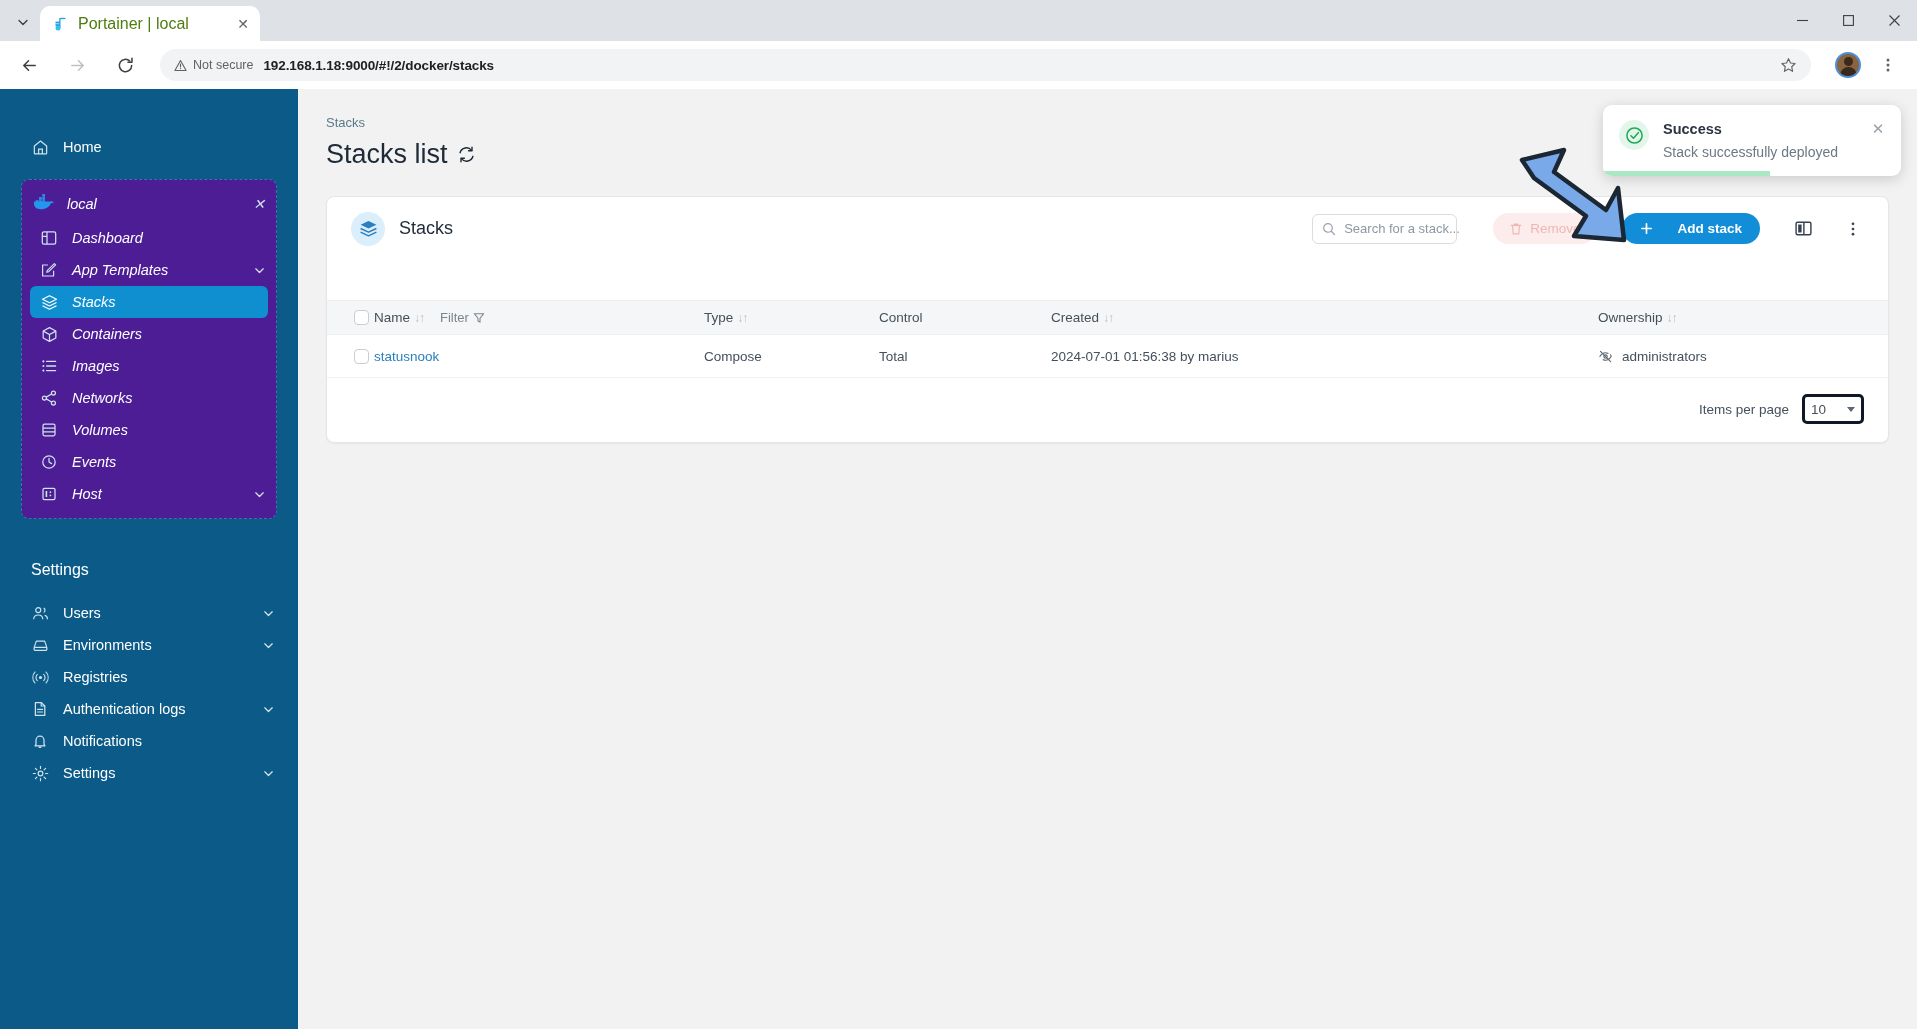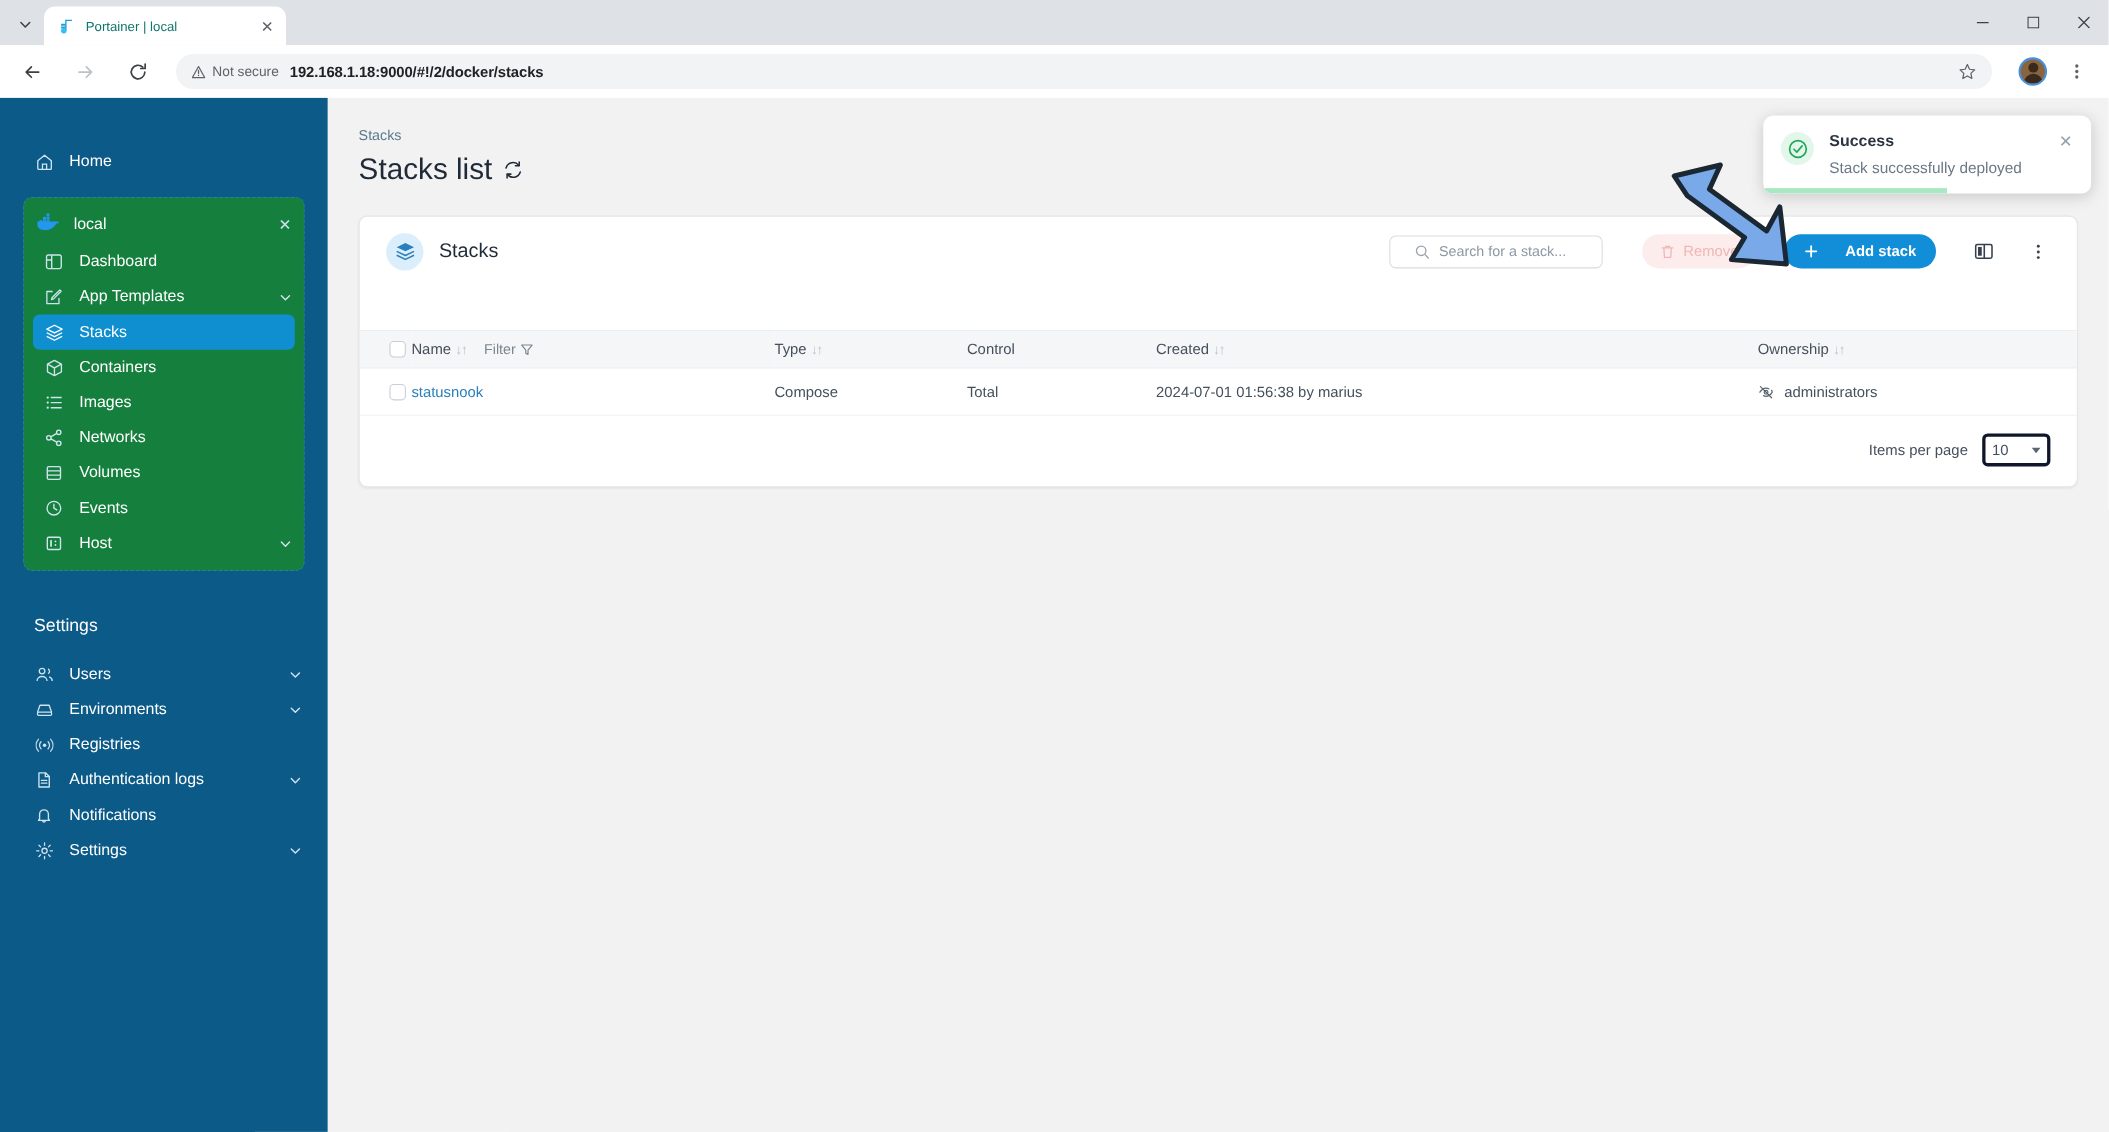--- a/index.html
+++ b/index.html
@@ -27,21 +27,21 @@
     height: 35px; min-width: 220px; max-width: 240px;
     background: #ffffff; border-radius: 10px 10px 0 0;
     display: flex; align-items: center; padding: 0 8px 0 12px;
     gap: 9px; position: relative;
   }
   .tab-favicon {
     width: 17px; height: 17px; flex: 0 0 17px;
     display: flex; align-items: center; justify-content: center;
   }
   .tab-title {
-    flex: 1; font-size: 12px; color: #0f766e;
+    flex: 1; font-size: 16px; color: #4d7c0f;
     white-space: nowrap; overflow: hidden; text-overflow: ellipsis;
   }
   .tab-close {
     width: 18px; height: 18px; border-radius: 50%;
     display: flex; align-items: center; justify-content: center;
     color: #5f6368; font-size: 14px; line-height: 1;
   }
   .win-controls {
     position: absolute; right: 0; top: 0; height: 41px;
     display: flex; align-items: center;
@@ -142,23 +142,24 @@
     color: #cfe3ee;
   }
   .nav-item .nav-label { flex: 1; }
   .nav-item .chev {
     color: #cfe3ee; display: flex; align-items: center;
     margin-right: 2px;
   }
   .nav-home { margin-top: 16px; margin-bottom: 16px; }
 
   .env-group {
-    margin: 14px 21px 0 21px; background: #15803d;
+    margin: 14px 21px 0 21px; background: #4c1d95;
     border: 1px dashed #2d7ba6; border-radius: 8px;
     padding: 6px 0 8px 0;
+    font-style: italic;
   }
   .env-head {
     display: flex; align-items: center; height: 36px;
     padding: 0 10px 0 10px; gap: 13px; color: #ffffff; font-size: 14.5px;
     position: relative;
   }
   .env-head .env-ico { width: 22px; height: 22px; flex:0 0 22px; color:#2496ed; }
   .env-x {
     position: absolute; right: 9px; color: #cfe3ee; font-size: 14px;
     width: 16px; height: 16px; display:flex; align-items:center; justify-content:center;
@@ -197,23 +198,23 @@
   }
   .card-ico-circle {
     width: 34px; height: 34px; border-radius: 50%; background: #dbeefb;
     display: flex; align-items: center; justify-content: center;
     color: #2a7fbd;
   }
   .card-title { font-size: 18px; color: #1e2a38; }
   .card-head-spacer { flex: 1; }
 
   .search-box {
-    width: 194px; height: 30px; border: 1px solid #dcdcdc;
+    width: 145px; height: 30px; border: 1px solid #dcdcdc;
     border-radius: 6px; display: flex; align-items: center;
-    padding: 0 22px; gap: 8px; background: #ffffff;
+    padding: 0 9px; gap: 8px; background: #ffffff;
   }
   .search-box .s-ico { color: #9aa3ad; display:flex; }
   .search-box input {
     border: none; outline: none; flex: 1; font-size: 13px;
     color: #45505c; font-family: "Liberation Sans", sans-serif;
     background: transparent;
   }
   .search-box input::placeholder { color: #8d98a3; }
 
   .btn-remove {

